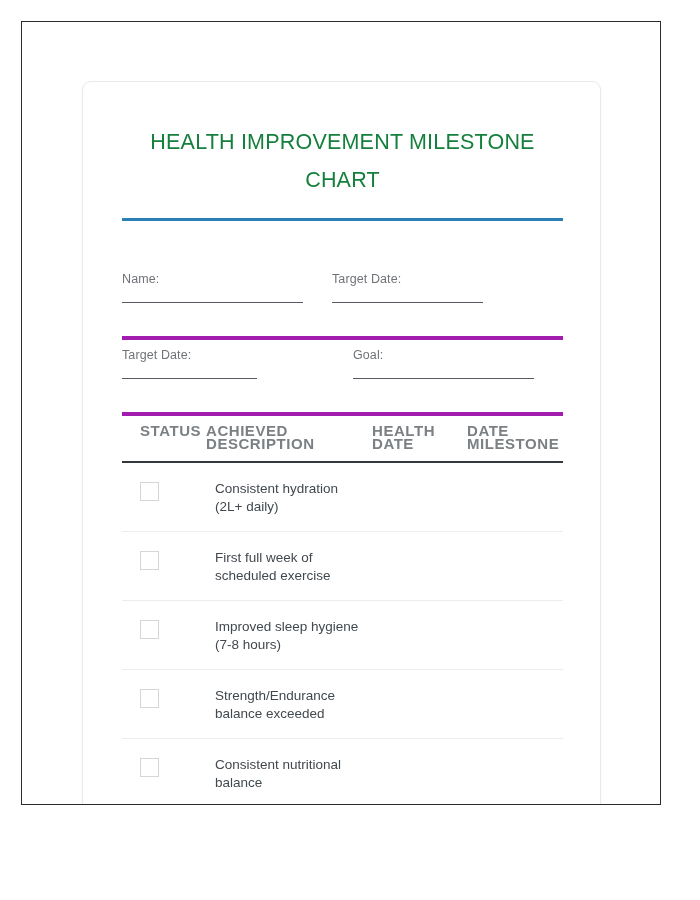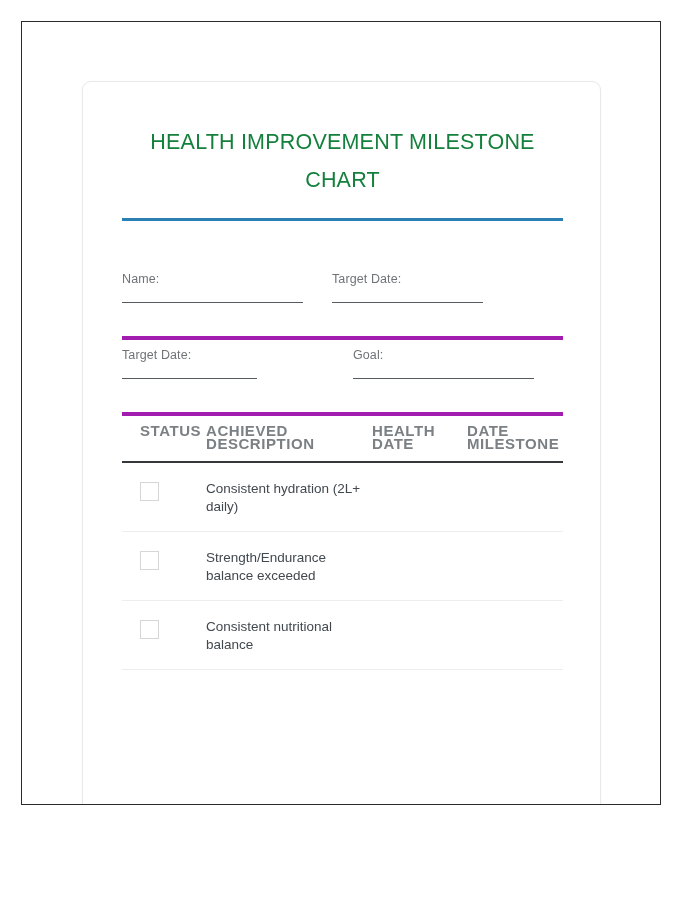--- a/index.html
+++ b/index.html
@@ -162,21 +162,21 @@
 
   .checkbox {
     display: block;
     width: 19px;
     height: 19px;
     border: 1px solid #d6d6d6;
     background: #ffffff;
     box-sizing: border-box;
   }
 
-  .desc-text { display: block; }
+  .desc-text { display: block; margin-left: 9px; }
 </style>
 </head>
 <body>
 
 <div id="page-frame">
   <div id="doc-card">
     <div class="card-inner">
 
       <div id="doc-title">HEALTH IMPROVEMENT MILESTONE CHART</div>
 
@@ -239,20 +239,40 @@
             <tr class="row-0">
               <td class="cell-status">
                 <span class="checkbox"></span>
               </td>
               <td>
                 <span class="desc-text">Consistent hydration (2L+ daily)</span>
               </td>
               <td></td>
               <td></td>
             </tr>
+            <tr class="row-1">
+              <td class="cell-status">
+                <span class="checkbox"></span>
+              </td>
+              <td>
+                <span class="desc-text">First full week of scheduled exercise</span>
+              </td>
+              <td></td>
+              <td></td>
+            </tr>
+            <tr class="row-2">
+              <td class="cell-status">
+                <span class="checkbox"></span>
+              </td>
+              <td>
+                <span class="desc-text">Improved sleep hygiene (7-8 hours)</span>
+              </td>
+              <td></td>
+              <td></td>
+            </tr>
             <tr class="row-3">
               <td class="cell-status">
                 <span class="checkbox"></span>
               </td>
               <td>
                 <span class="desc-text">Strength/Endurance balance exceeded</span>
               </td>
               <td></td>
               <td></td>
             </tr>

